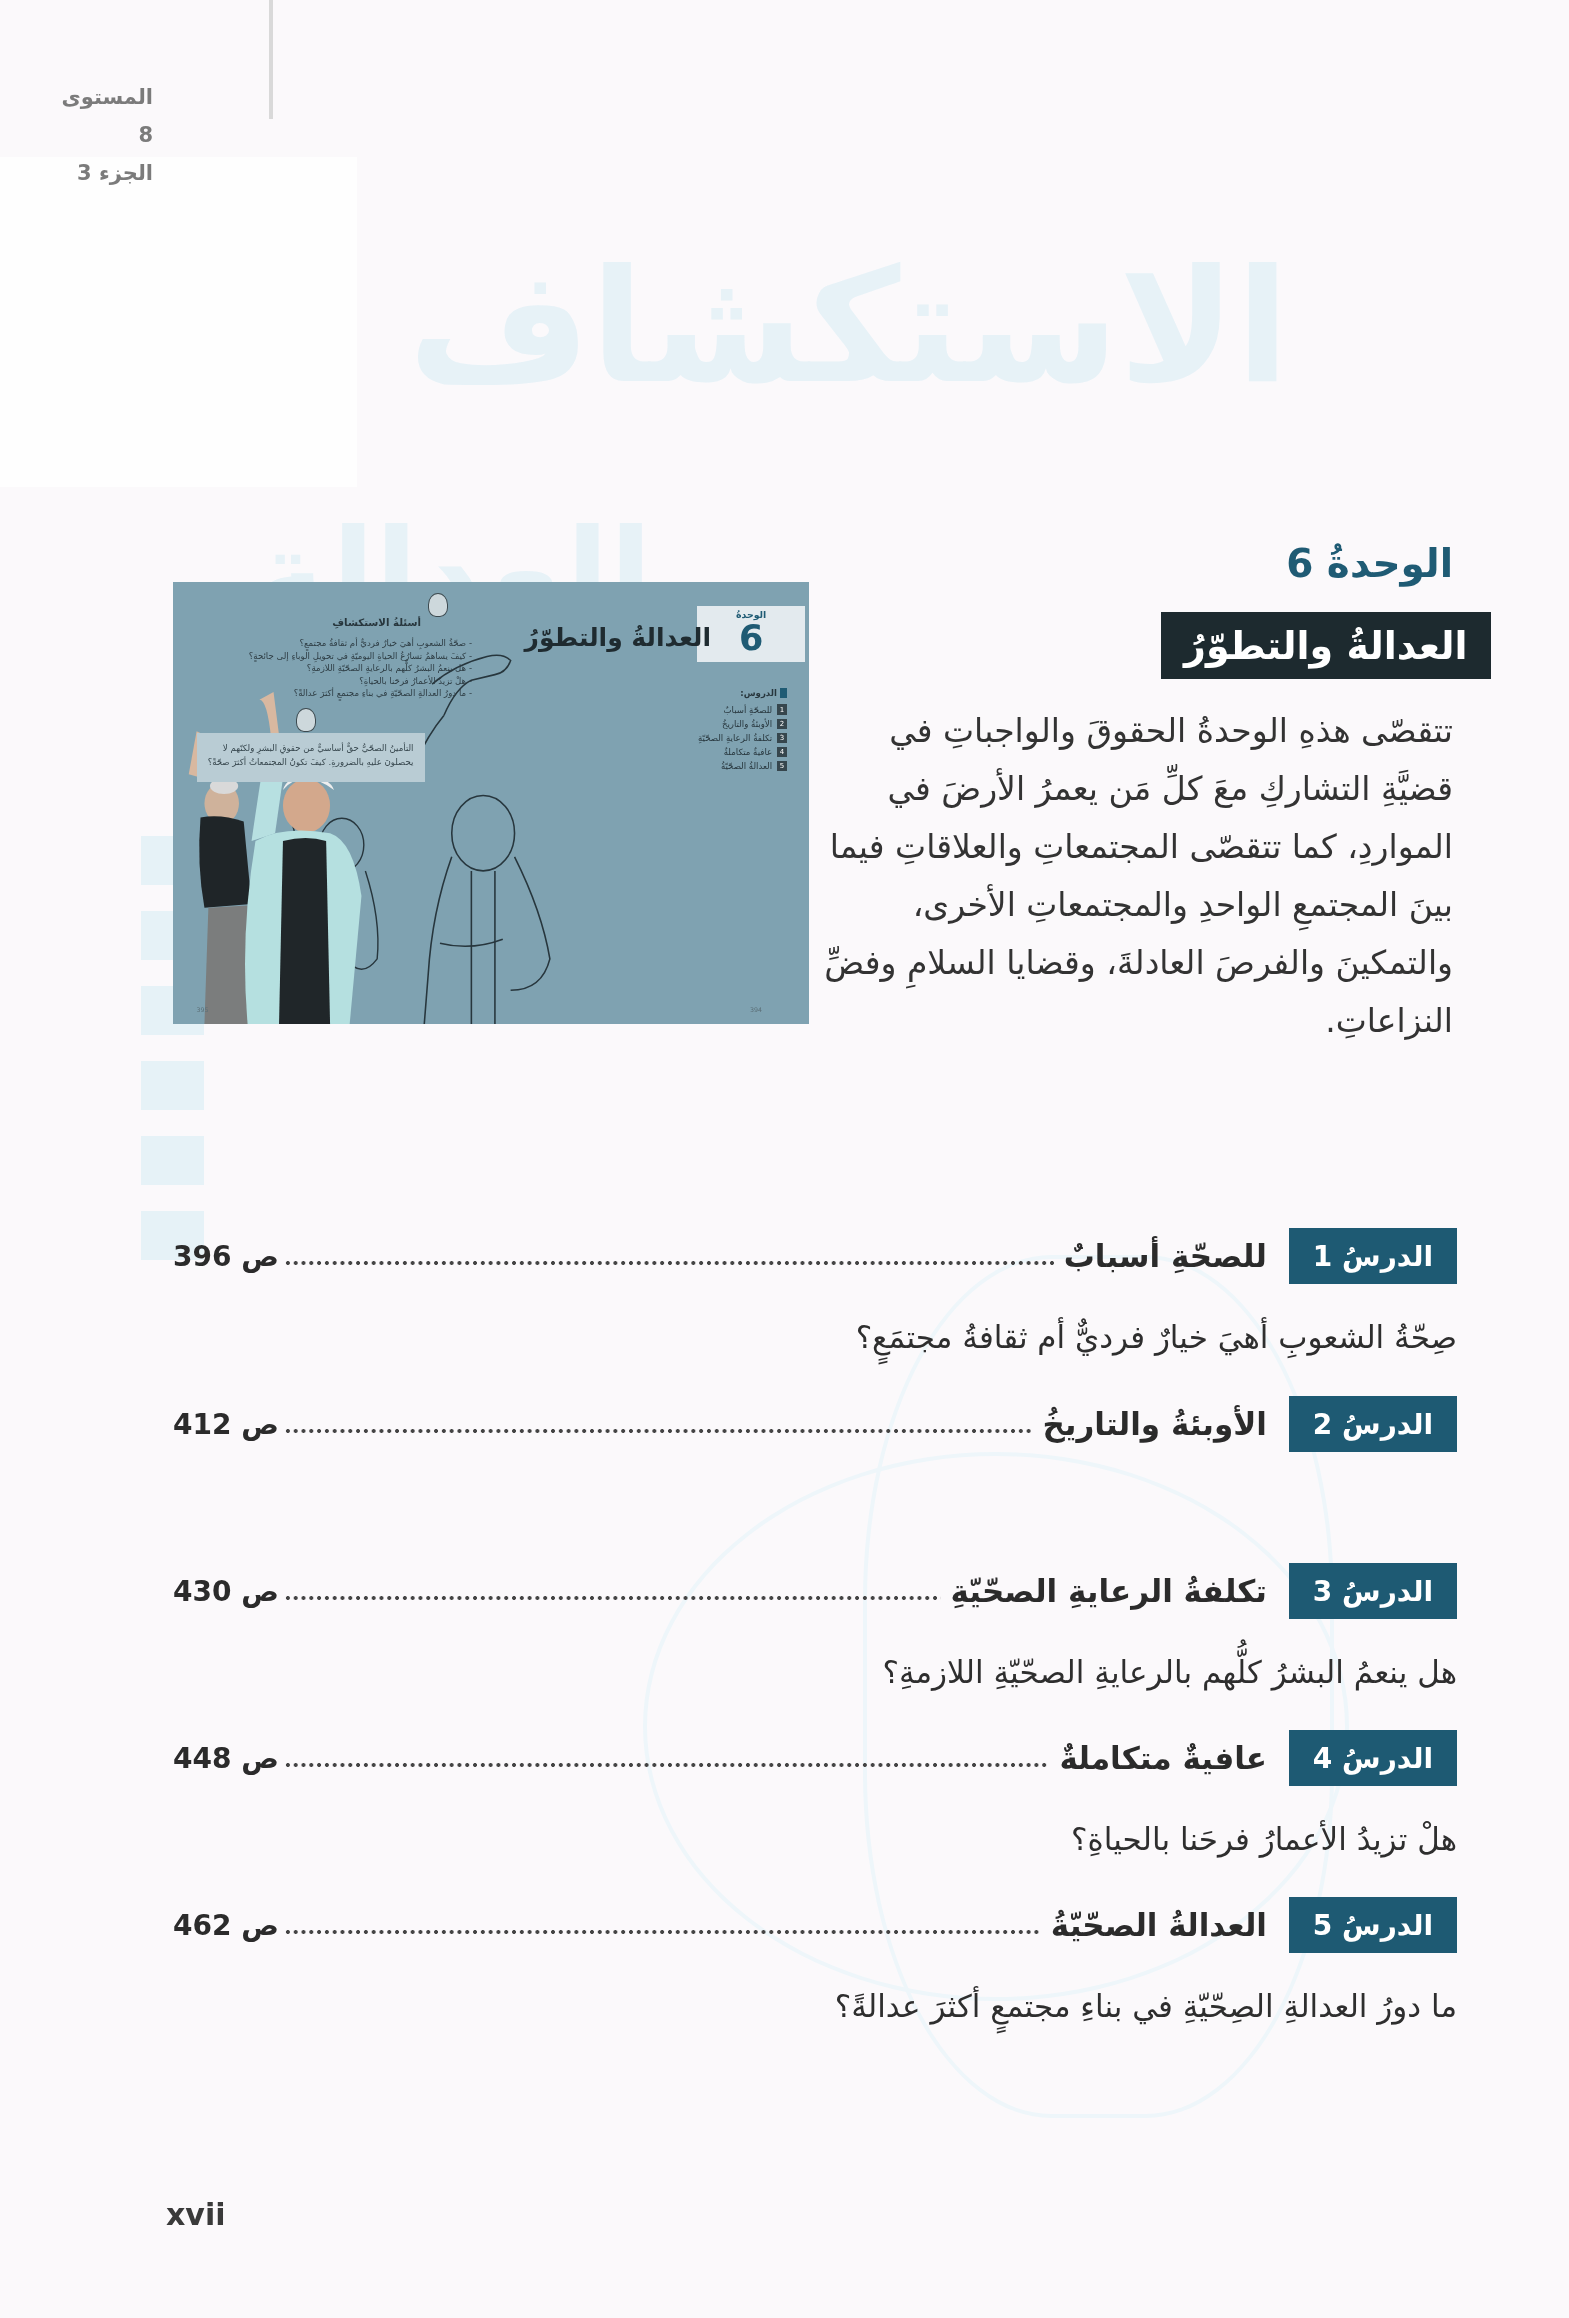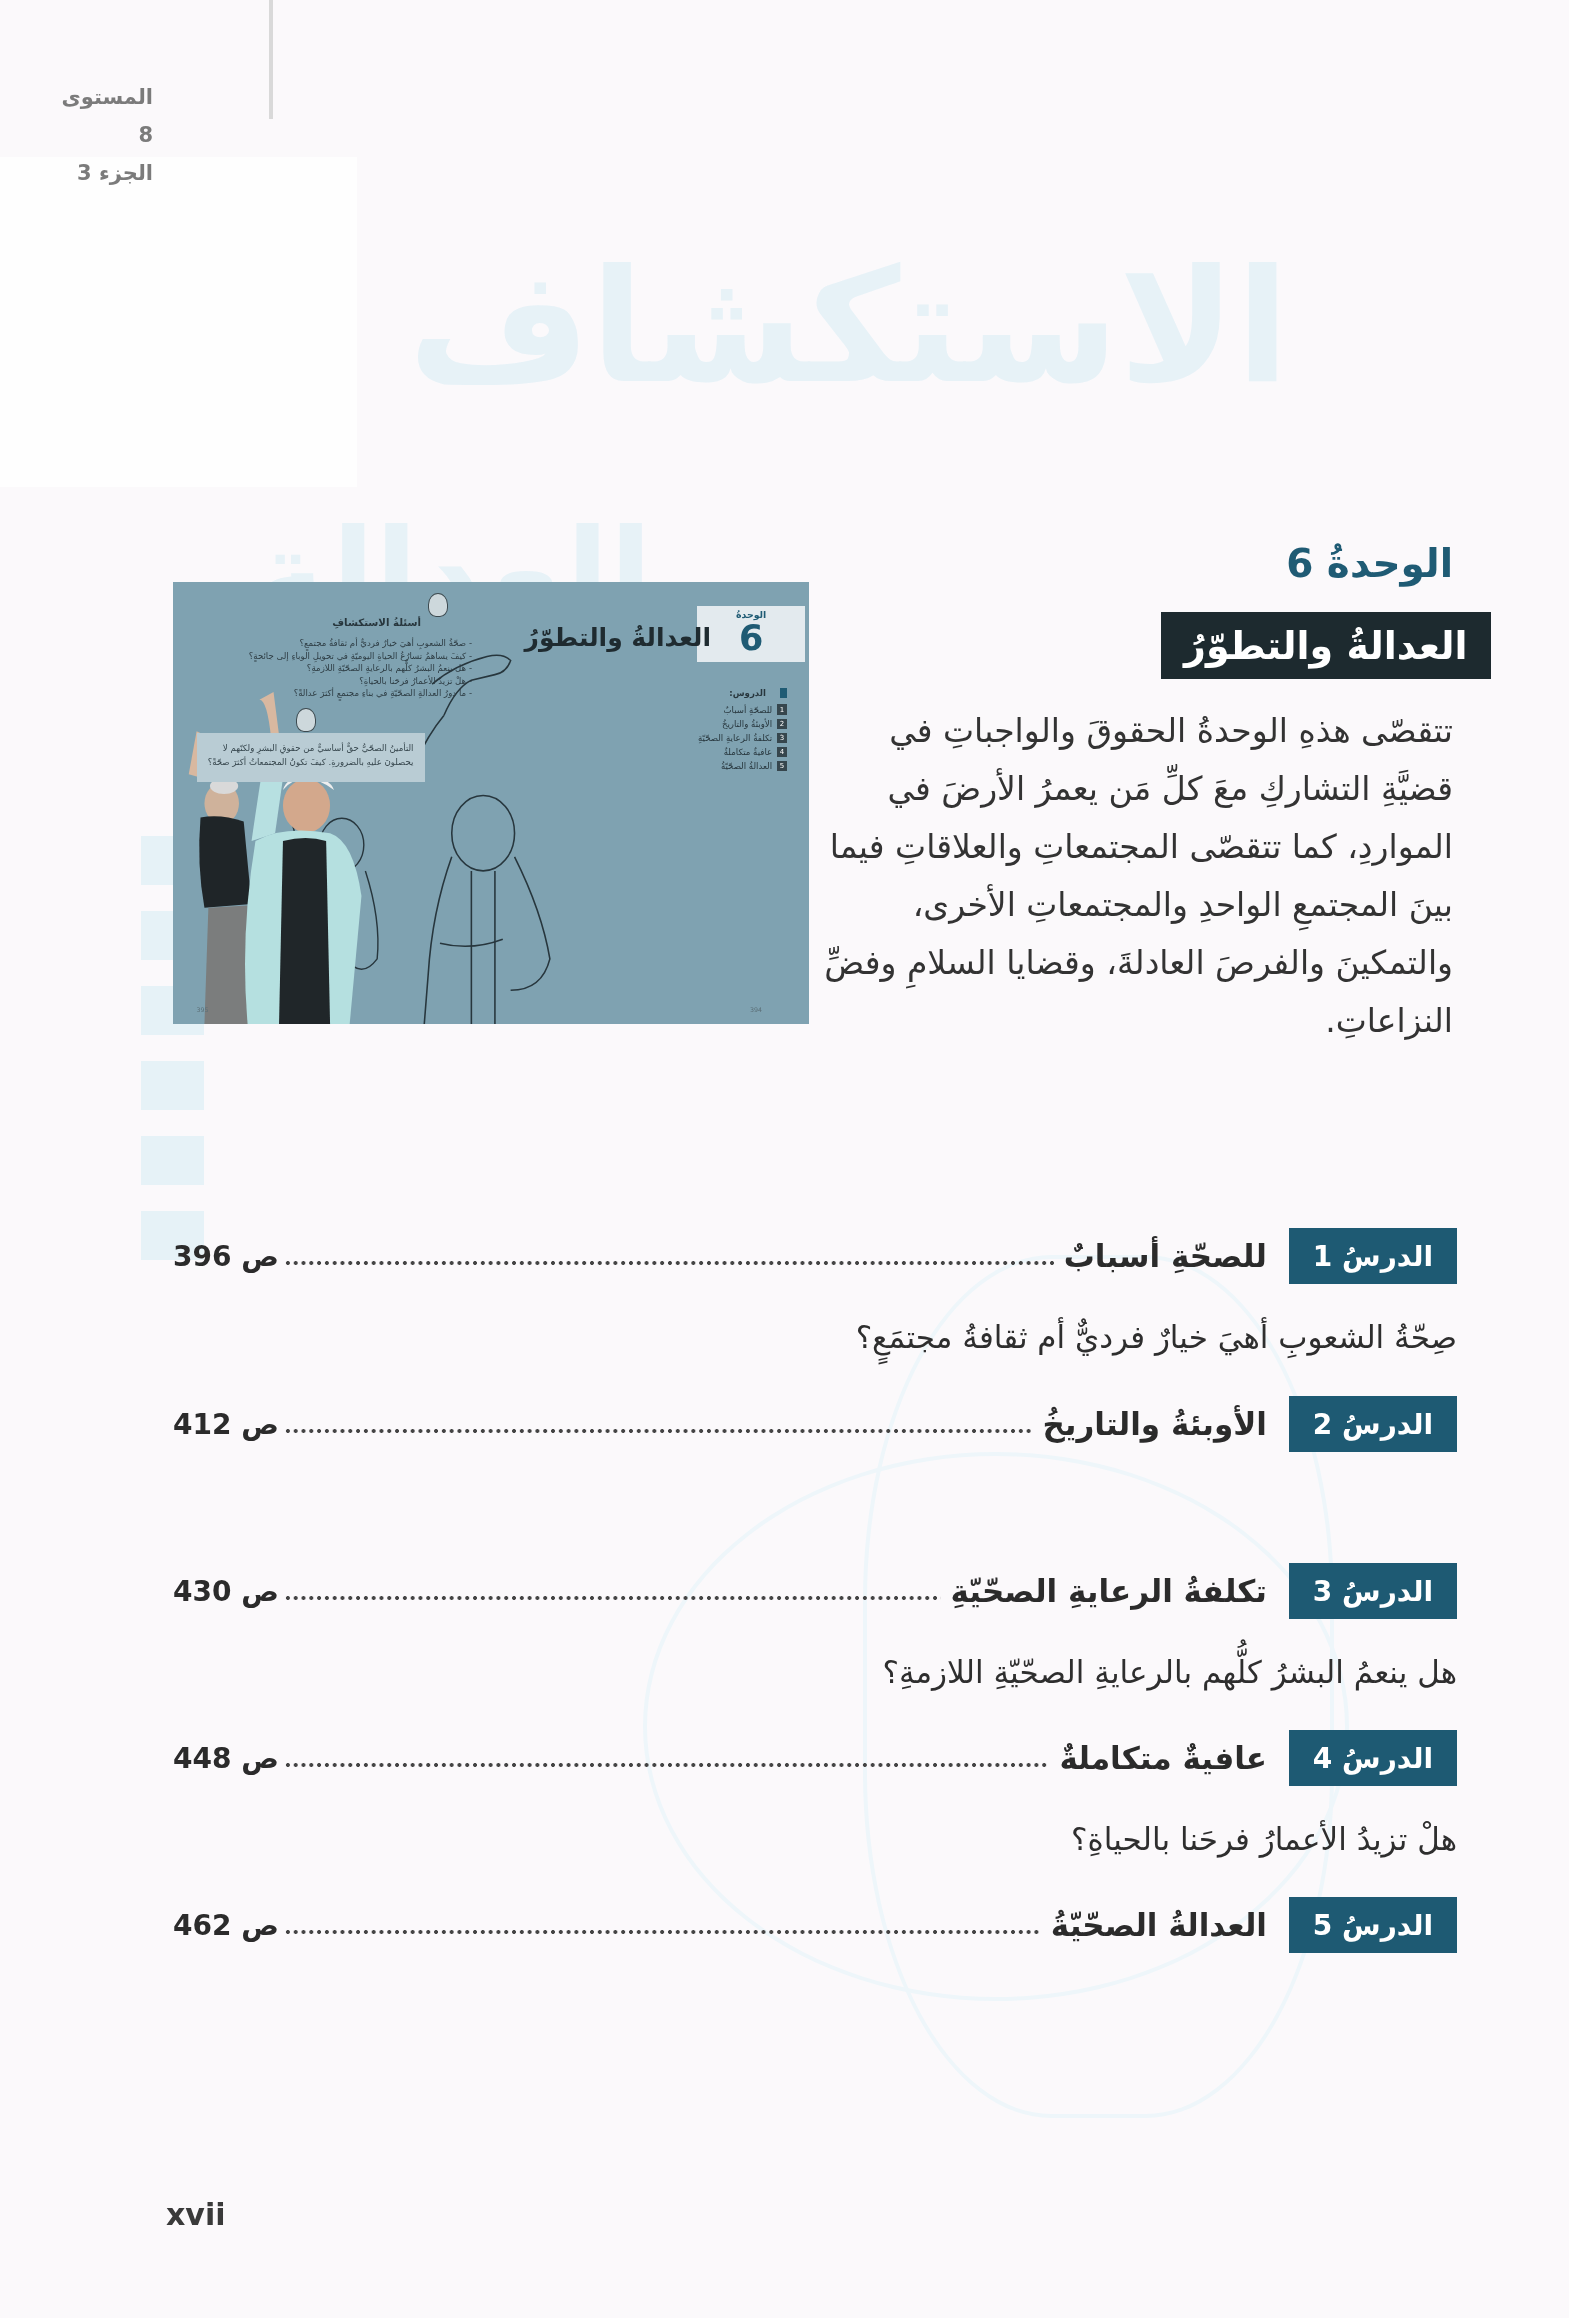--- a/index.html
+++ b/index.html
@@ -77,21 +77,21 @@
     background: #e3eaee; text-align: center;
   }
   .thumb .unit-box .lbl { font-size: 9.4px; color: #1f5b74; font-weight: bold; padding-top: 3.1px; }
   .thumb .unit-box .num { font-size: 35px; color: #1f5b74; font-weight: bold; line-height: 36px; }
   .thumb .t-title {
     position: absolute; right: 98px; top: 41px; font-size: 25px; font-weight: bold; color: #1f2b30;
   }
   .thumb .lessons-mini {
     position: absolute; right: 22px; top: 106px; font-size: 8.6px; color: #27363d;
   }
-  .thumb .lessons-mini .hdr { display: flex; align-items: center; gap: 14px; margin-bottom: 6.3px; font-weight: bold; }
+  .thumb .lessons-mini .hdr { display: flex; align-items: center; gap: 3px; margin-bottom: 6.3px; font-weight: bold; }
   .thumb .lessons-mini .hdr .sq { width: 7px; height: 10.2px; background: #1f5b74; }
   .thumb .lessons-mini .row { display: flex; align-items: center; gap: 4.7px; margin-bottom: 3.9px; }
   .thumb .lessons-mini .row .n {
     width: 10.2px; height: 10.2px; background: #36464d; color: #fff; font-size: 7px;
     display: flex; align-items: center; justify-content: center;
   }
   .thumb .q-title {
     position: absolute; right: 388px; top: 35px; font-size: 10.2px; font-weight: bold; color: #27363d;
   }
   .thumb .q-list {
@@ -293,16 +293,17 @@
   <div class="question">هلْ تزيدُ الأعمارُ فرحَنا بالحياةِ؟</div>
 </div>
 
 <div class="lesson" style="top:1895px;">
   <div class="row1">
     <div class="badge">الدرسُ 5</div>
     <div class="title">العدالةُ الصحّيّةُ</div>
     <div class="dots"></div>
     <div class="page">ص 462</div>
   </div>
+  <div class="question">ما دورُ العدالةِ الصِحّيّةِ في بناءِ مجتمعٍ أكثرَ عدالةً؟</div>
 </div>
 
 <div class="footer-num">xvii</div>
 
 
 </body></html>

